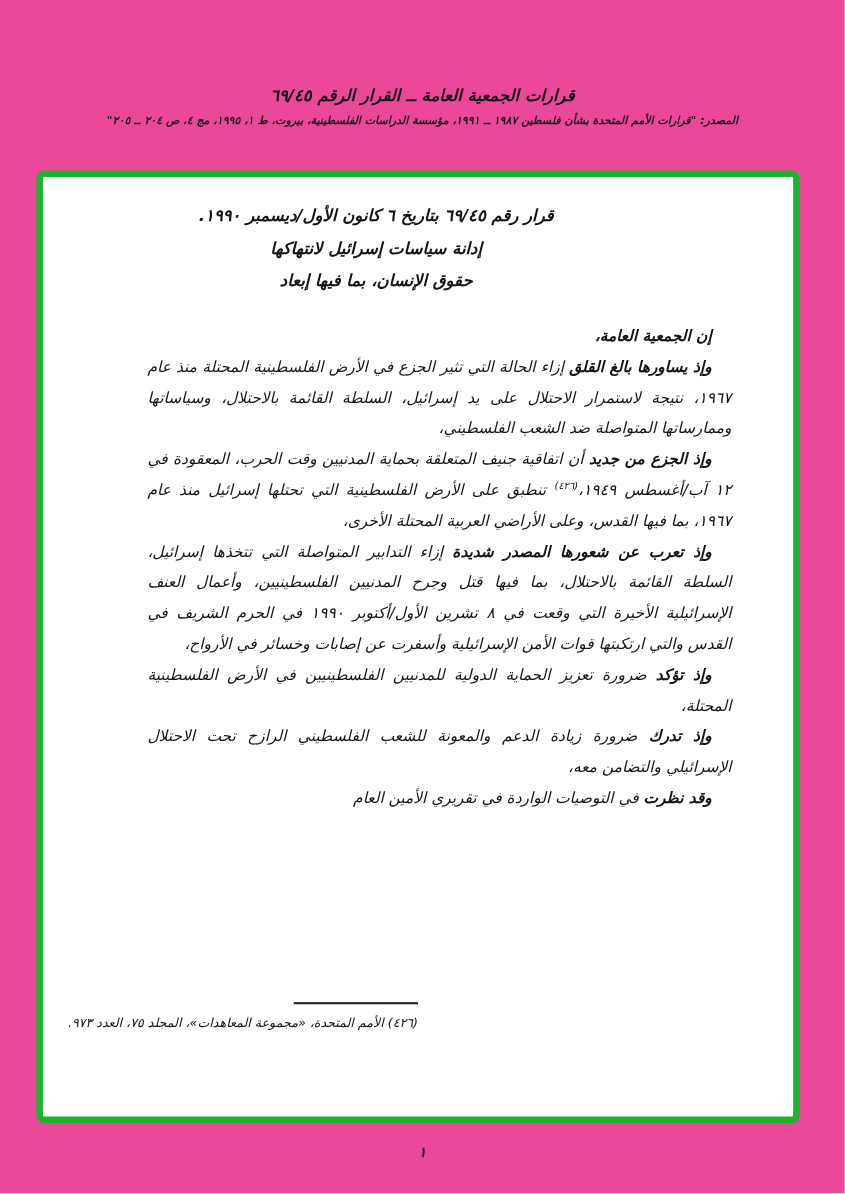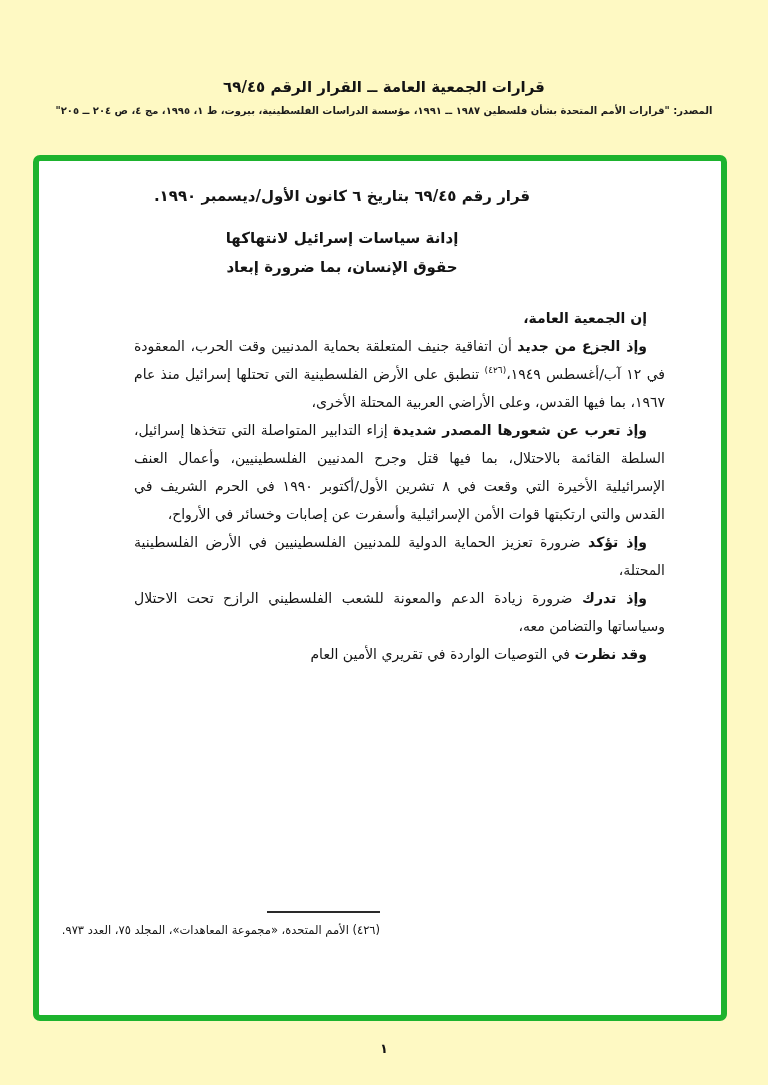--- a/index.html
+++ b/index.html
@@ -9,22 +9,23 @@
     width: 768px;
     height: 1085px;
     overflow: hidden;
     font-family: "DejaVu Sans", sans-serif;
     color: #141414;
   }
   .page {
     position: relative;
     width: 768px;
     height: 1085px;
-    background: #fef9c3;
+    background: #ec4899;
     direction: rtl;
+    font-style: italic;
   }
   .page-header {
     position: absolute;
     top: 0; right: 0; left: 0;
     text-align: center;
   }
   .header-title {
     margin-top: 78px;
     font-size: 15px;
     font-weight: bold;
@@ -53,21 +54,21 @@
   }
   .res-head {
     margin-left: -115px; 
     text-align: center;
   }
   .res-title {
     font-size: 15px;
     font-weight: bold;
   }
   .res-subtitle {
-    margin-top: 19px;
+    margin-top: 7px;
     font-size: 15px;
     font-weight: bold;
     line-height: 29px;
   }
   .body-text {
     margin-top: 22px;
     font-size: 14px;
     line-height: 28px;
     text-align: justify;
   }
@@ -121,30 +122,31 @@
     <div class="header-source">المصدر: "قرارات الأمم المتحدة بشأن فلسطين ١٩٨٧ ــ ١٩٩١، مؤسسة الدراسات الفلسطينية، بيروت، ط ١، ١٩٩٥، مج ٤، ص ٢٠٤ ــ ٢٠٥"</div>
   </div>
 
   <div class="green-box">
     <div class="content">
 
       <div class="res-head">
         <div class="res-title">قرار رقم ٦٩/٤٥ بتاريخ ٦ كانون الأول/ديسمبر ١٩٩٠.</div>
         <div class="res-subtitle">
           <div>إدانة سياسات إسرائيل لانتهاكها</div>
-          <div>حقوق الإنسان، بما ضرورة إبعاد</div>
+          <div>حقوق الإنسان، بما فيها إبعاد</div>
         </div>
       </div>
 
       <div class="body-text">
         <p class="para"><span class="lead">إن الجمعية العامة،</span><span></span></p>
+        <p class="para"><span class="lead">وإذ يساورها بالغ القلق</span><span> إزاء الحالة التي تثير الجزع في الأرض الفلسطينية المحتلة منذ عام ١٩٦٧، نتيجة لاستمرار الاحتلال على يد إسرائيل، السلطة القائمة بالاحتلال، وسياساتها وممارساتها المتواصلة ضد الشعب الفلسطيني،</span></p>
         <p class="para"><span class="lead">وإذ الجزع من جديد</span><span> أن اتفاقية جنيف المتعلقة بحماية المدنيين وقت الحرب، المعقودة في ١٢ آب/أغسطس ١٩٤٩،</span><sup class="fn-ref">(٤٢٦)</sup><span> تنطبق على الأرض الفلسطينية التي تحتلها إسرائيل منذ عام ١٩٦٧، بما فيها القدس، وعلى الأراضي العربية المحتلة الأخرى،</span></p>
         <p class="para"><span class="lead">وإذ تعرب عن شعورها المصدر شديدة</span><span> إزاء التدابير المتواصلة التي تتخذها إسرائيل، السلطة القائمة بالاحتلال، بما فيها قتل وجرح المدنيين الفلسطينيين، وأعمال العنف الإسرائيلية الأخيرة التي وقعت في ٨ تشرين الأول/أكتوبر ١٩٩٠ في الحرم الشريف في القدس والتي ارتكبتها قوات الأمن الإسرائيلية وأسفرت عن إصابات وخسائر في الأرواح،</span></p>
         <p class="para"><span class="lead">وإذ تؤكد</span><span> ضرورة تعزيز الحماية الدولية للمدنيين الفلسطينيين في الأرض الفلسطينية المحتلة،</span></p>
-        <p class="para"><span class="lead">وإذ تدرك</span><span> ضرورة زيادة الدعم والمعونة للشعب الفلسطيني الرازح تحت الاحتلال وسياساتها والتضامن معه،</span></p>
+        <p class="para"><span class="lead">وإذ تدرك</span><span> ضرورة زيادة الدعم والمعونة للشعب الفلسطيني الرازح تحت الاحتلال الإسرائيلي والتضامن معه،</span></p>
         <p class="para"><span class="lead">وقد نظرت</span><span> في التوصيات الواردة في تقريري الأمين العام</span></p>
       </div>
     </div>
 
     <div class="footnote-area">
       <div class="footnote-rule"></div>
       <div class="footnote">(٤٢٦) الأمم المتحدة، «مجموعة المعاهدات»، المجلد ٧٥، العدد ٩٧٣.</div>
     </div>
   </div>
 

